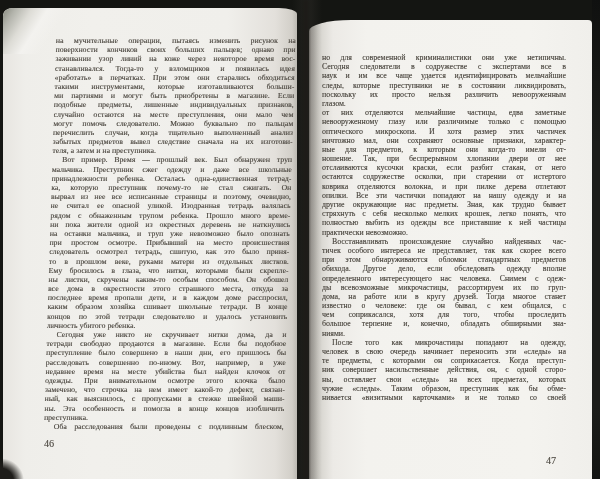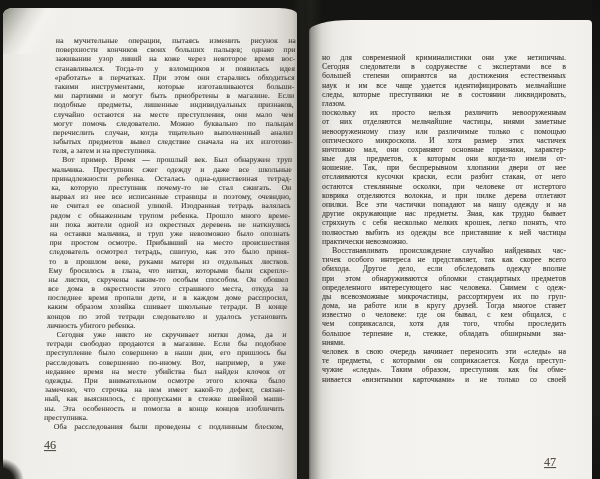--- a/index.html
+++ b/index.html
@@ -89,24 +89,23 @@
     text-align: justify;
     text-align-last: justify;
     overflow: hidden;
     letter-spacing: 0.05px;
     text-shadow: 0.2px 0.2px 0.4px rgba(80,75,68,0.6);
   }
   .line.para-end { text-align-last: left; }
   .line.indent { text-indent: 10px; }
   .page-number {
     position: absolute;
-    font-size: 12px;
+    font-size: 10px;
     color: #56524b;
     text-shadow: 0.2px 0.2px 0.4px rgba(86,82,75,0.55);
-    text-decoration: underline;
   }
   .page-number.left-num { left: 41px; top: 430px; }
   .page-number.right-num { right: 36px; top: 435px; margin-left: 36px; }
 </style>
 </head>
 <body>
 
 <div class="stage">
   <div class="top-band"></div>
 
@@ -157,52 +156,54 @@
         <div class="line para-end">преступника.</div>
         <div class="line indent">Оба расследования были проведены с подлинным блеском,</div>
       </div>
     <div class="page-number left-num">46</div>
   </div>
 
   <div class="right-page">
     <div class="text-block" style="left:13px; top:33px; width:244px;">
         <div class="line">но для современной криминалистики они уже нетипичны.</div>
         <div class="line">Сегодня следователи в содружестве с экспертами все в</div>
-        <div class="line">большей степени опираются на достижения естественных</div>
         <div class="line">наук и им все чаще удается идентифицировать мельчайшие</div>
         <div class="line">следы, которые преступники не в состоянии ликвидировать,</div>
+        <div class="line">поскольку их просто нельзя различить невооруженным</div>
         <div class="line para-end">глазом.</div>
-        <div class="line">поскольку их просто нельзя различить невооруженным</div>
-        <div class="line">от них отделяются мельчайшие частицы, ниями заметные</div>
+        <div class="line">от них отделяются мельчайшие частицы, едва заметные</div>
         <div class="line">невооруженному глазу или различимые только с помощью</div>
         <div class="line">оптического микроскопа. И хотя размер этих частичек</div>
         <div class="line">ничтожно мал, они сохраняют основные признаки, характер-</div>
         <div class="line">ные для предметов, к которым они когда-то имели от-</div>
         <div class="line">ношение. Так, при беспрерывном хлопании двери от нее</div>
         <div class="line">отслаиваются кусочки краски, если разбит стакан, от него</div>
-        <div class="line">остаются стеклянные осколки, при человеке от истертого</div>
+        <div class="line">остаются содружестве осколки, при старении от истертого</div>
         <div class="line">коврика отделяются волокна, и при пилке дерева отлетают</div>
         <div class="line">опилки. Все эти частички попадают на нашу одежду и на</div>
         <div class="line">другие окружающие нас предметы. Зная, как трудно бывает</div>
         <div class="line">стряхнуть с себя несколько мелких крошек, легко понять, что</div>
         <div class="line">полностью выбить из одежды все приставшие к ней частицы</div>
         <div class="line para-end">практически невозможно.</div>
         <div class="line indent">Восстанавливать происхождение случайно найденных час-</div>
         <div class="line">тичек особого интереса не представляет, так как скорее всего</div>
+        <div class="line">при этом обнаруживаются обломки стандартных предметов</div>
         <div class="line">обихода. Другое дело, если обследовать одежду вполне</div>
-        <div class="line">при этом обнаруживаются обломки стандартных предметов</div>
         <div class="line">определенного интересующего нас человека. Снимем с одеж-</div>
         <div class="line">ды всевозможные микрочастицы, рассортируем их по груп-</div>
         <div class="line">дома, на работе или в кругу друзей. Тогда многое станет</div>
         <div class="line">известно о человеке: где он бывал, с кем общался, с</div>
         <div class="line">чем соприкасался, хотя для того, чтобы проследить</div>
-        <div class="line">большое терпение и, стежке, обладать обширными зна-</div>
+        <div class="line">большое терпение и, конечно, обладать обширными зна-</div>
         <div class="line para-end">ниями.</div>
+        <div class="line indent">После того как микрочастицы попадают на одежду,</div>
         <div class="line">человек в свою очередь начинает переносить эти «следы» на</div>
         <div class="line">те предметы, с которыми он соприкасается. Когда преступ-</div>
+        <div class="line">ник совершает насильственные действия, он, с одной сторо-</div>
+        <div class="line">ны, оставляет свои «следы» на всех предметах, которых</div>
         <div class="line">чужие «следы». Таким образом, преступник как бы обме-</div>
         <div class="line">нивается «визитными карточками» и не только со своей</div>
       </div>
     <div class="page-number right-num">47</div>
   </div>
 
   <div class="gutter"></div>
   <div class="gutter-core"></div>
   <div class="right-strip"></div>
   <div class="bottom-wedge"></div>

